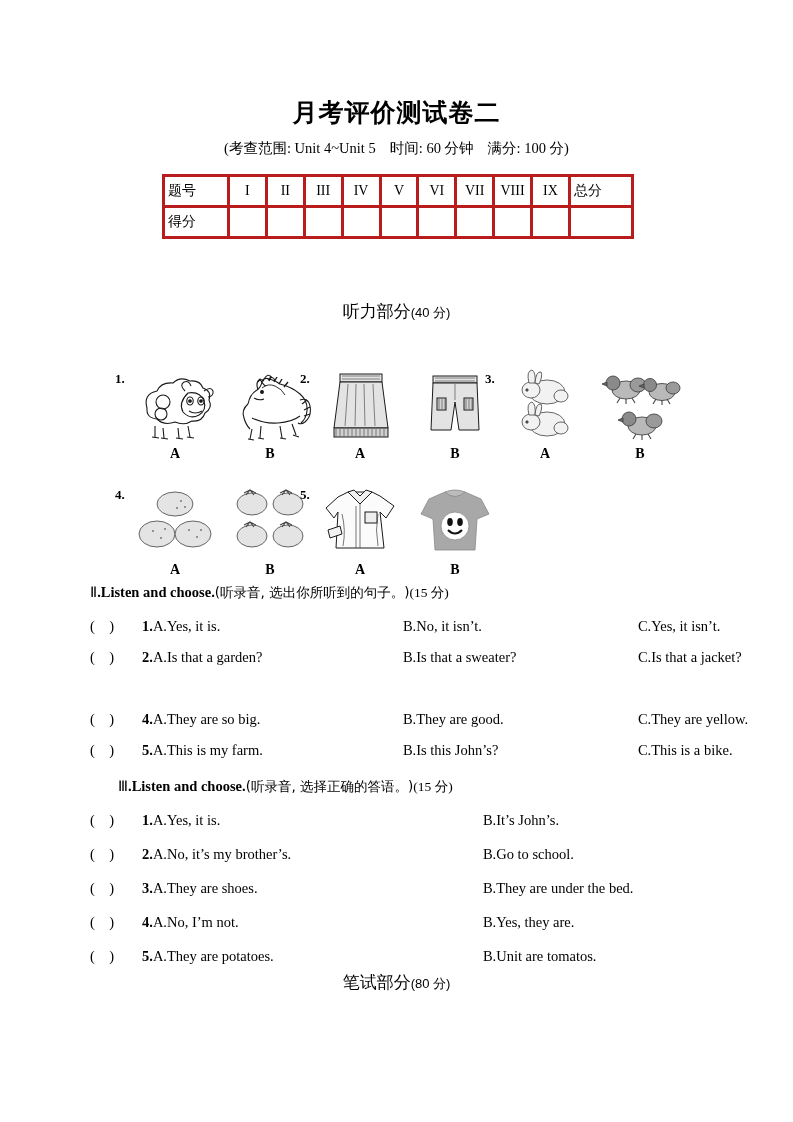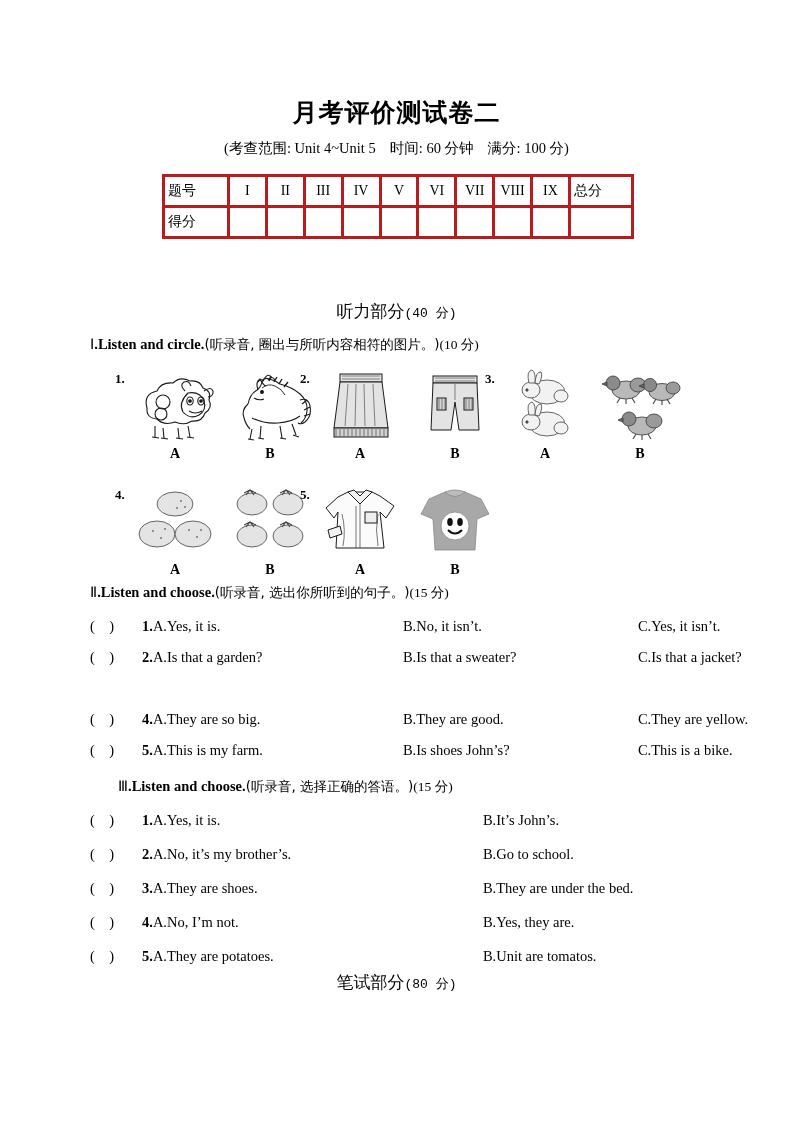--- a/index.html
+++ b/index.html
@@ -80,21 +80,21 @@
   
   .part-head {
     position: absolute;
     width: 793px;
     text-align: center;
     font-family: "DejaVu Sans", sans-serif;
     font-size: 17px;
   }
   .part-head .pts {
     font-size: 13px;
-    font-family: Liberation Mono, monospace;
+    font-family: Liberation Sans, sans-serif;
   }
   #listening-part-head { top: 300px; }
   #written-part-head   { top: 971px; }
 
   
   .section-head {
     position: absolute;
     left: 90px;
     font-size: 14.5px;
     white-space: nowrap;
@@ -209,23 +209,20 @@
         <td class="totalcol"></td>
       </tr>
     </tbody>
       </table>
   </div>
 
   <div class="part-head" id="listening-part-head">
     <span>听力部分</span><span class="pts">(40 分)</span>
   </div>
 
-  <div class="section-head" id="sec-1-head">
-    <span class="roman">Ⅰ</span><span class="en">.Listen and circle.</span><span class="cn">(听录音, 圈出与所听内容相符的图片。)</span><span class="pts">(10 分)</span>
-  </div>
 
   <div class="pic-row" id="pic-row-1">
 
     <div class="pic-group" style="left:115px; width:215px;">
       <span class="pic-num">1.</span>
       <div class="pic-slot" style="left:18px;">
         <svg viewBox="0 0 84 76" xmlns="http://www.w3.org/2000/svg">
           <g fill="none" stroke="#1a1a1a" stroke-width="1.1">
             <path d="M14 40 q-4 -14 10 -17 q4 -9 16 -8 q7 -7 17 -2 q10 -1 13 7 q9 3 6 12 q4 8 -4 13 q-3 9 -13 8 q-8 5 -17 1 q-11 4 -18 -3 q-11 -1 -10 -11z"></path>
             <circle cx="30" cy="34" r="7"></circle>
@@ -445,21 +442,21 @@
   <div class="q-line" style="top:618px;">
     <span class="q-paren">(&nbsp;&nbsp;&nbsp;&nbsp;)</span><span class="q-num">1.</span><span class="opt opt-a-3">A.Yes, it is.</span><span class="opt opt-b-3">B.No, it isn’t.</span><span class="opt">C.Yes, it isn’t.</span>
   </div>
   <div class="q-line" style="top:649px;">
     <span class="q-paren">(&nbsp;&nbsp;&nbsp;&nbsp;)</span><span class="q-num">2.</span><span class="opt opt-a-3">A.Is that a garden?</span><span class="opt opt-b-3">B.Is that a sweater?</span><span class="opt">C.Is that a jacket?</span>
   </div>
   <div class="q-line" style="top:711px;">
     <span class="q-paren">(&nbsp;&nbsp;&nbsp;&nbsp;)</span><span class="q-num">4.</span><span class="opt opt-a-3">A.They are so big.</span><span class="opt opt-b-3">B.They are good.</span><span class="opt">C.They are yellow.</span>
   </div>
   <div class="q-line" style="top:742px;">
-    <span class="q-paren">(&nbsp;&nbsp;&nbsp;&nbsp;)</span><span class="q-num">5.</span><span class="opt opt-a-3">A.This is my farm.</span><span class="opt opt-b-3">B.Is shoes John’s?</span><span class="opt">C.This is a bike.</span>
+    <span class="q-paren">(&nbsp;&nbsp;&nbsp;&nbsp;)</span><span class="q-num">5.</span><span class="opt opt-a-3">A.This is my farm.</span><span class="opt opt-b-3">B.Is this John’s?</span><span class="opt">C.This is a bike.</span>
   </div>
 
   <div class="section-head" id="sec-3-head">
     <span class="roman">Ⅲ</span><span class="en">.Listen and choose.</span><span class="cn">(听录音, 选择正确的答语。)</span><span class="pts">(15 分)</span>
   </div>
 
   <div class="q-line" style="top:812px;">
     <span class="q-paren">(&nbsp;&nbsp;&nbsp;&nbsp;)</span><span class="q-num">1.</span><span class="opt opt-a-2">A.Yes, it is.</span><span class="opt">B.It’s John’s.</span>
   </div>
   <div class="q-line" style="top:846px;">

